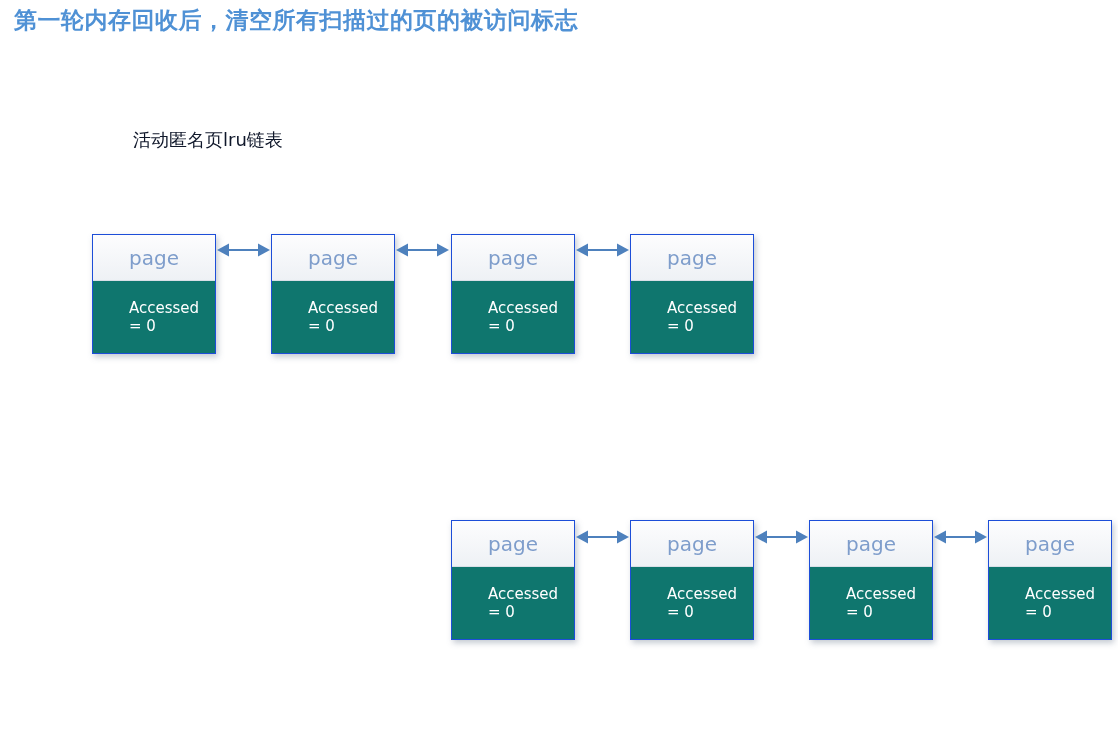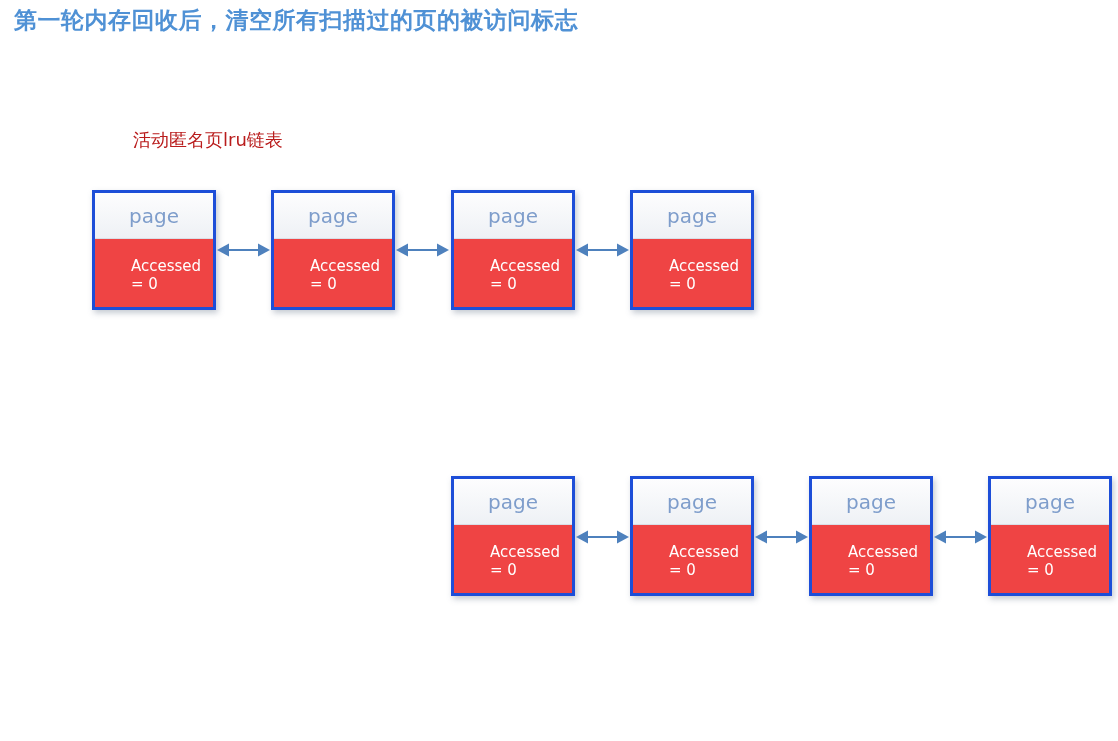--- a/index.html
+++ b/index.html
@@ -10,30 +10,31 @@
   }
   .canvas { position: absolute; left: 0; top: 0; width: 1038px; height: 741px; background: #ffffff; }
 
   .diagram-title {
     position: absolute; left: 14px; top: 5px;
     font-size: 23px; font-weight: bold; color: #4f91d5;
     letter-spacing: 0.5px; white-space: nowrap;
   }
 
   .list-label {
-    position: absolute; font-size: 18px; color: #b91c1c; white-space: nowrap;
+    position: absolute; font-size: 18px; color: #0f172a; white-space: nowrap;
   }
   .label-active { left: 133px; top: 128px; }
   .label-inactive { left: 490px; top: 420px; }
 
   .page-node {
     position: absolute; width: 124px; height: 120px;
-    background: #ef4444;
-    border: 3px solid #1d4ed8;
+    background: #0f766e;
+    border: 1px solid #1d4ed8;
     box-shadow: 2px 3px 6px rgba(125, 138, 155, 0.45);
+    margin-top: 44px;
   }
   .page-node-header {
     height: 46px;
     background: linear-gradient(#fdfdfe, #eef1f5);
     border-bottom: 1px solid #d9dfe7;
     display: flex; align-items: center; justify-content: center;
     color: #7e9dcb; font-size: 20px;
   }
   .page-node-body {
     height: 72px;

